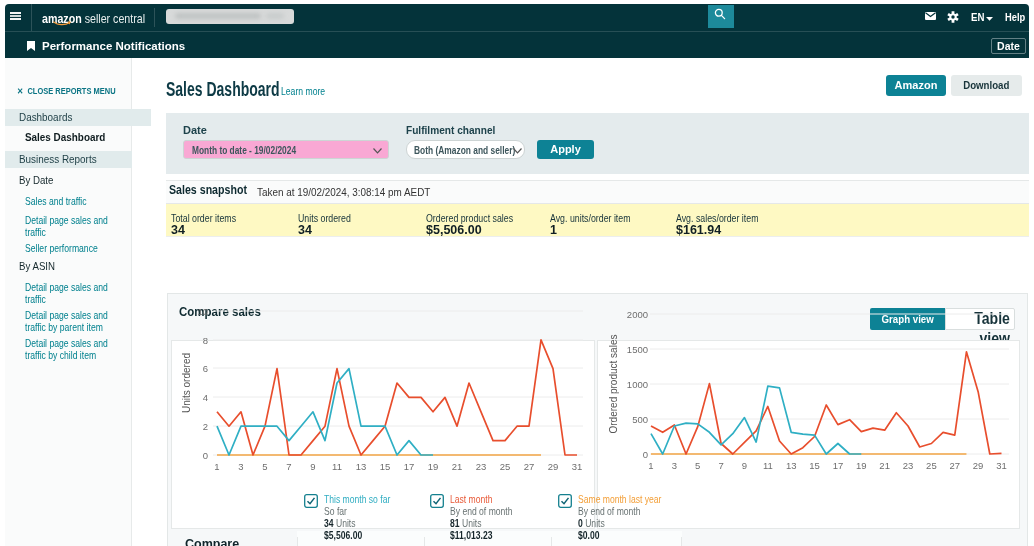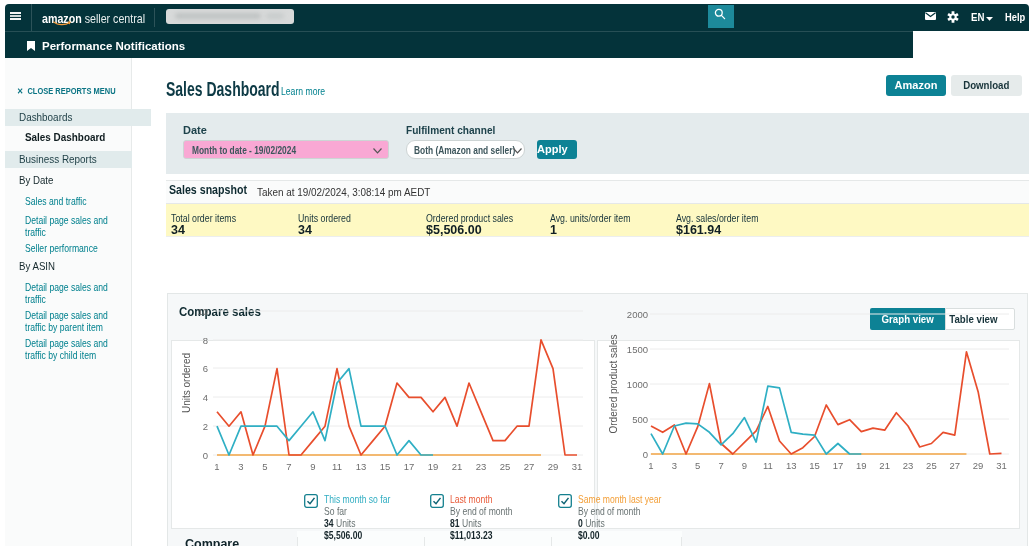--- a/index.html
+++ b/index.html
@@ -53,21 +53,21 @@
       </g>
       <circle cx="12" cy="12" r="3.4" fill="#04333a"></circle>
     </svg>
   <div class="abs" style="left:966px; top:7px; color:#fff; font-size:11px; font-weight:bold; transform:scaleX(0.88); transform-origin:0 0;">EN</div>
   <svg class="abs" style="left:981px; top:13px;" width="7" height="4" viewBox="0 0 7 4">
       <path d="M0 0 L3.5 3.8 L7 0 Z" fill="#fff"></path>
     </svg>
   <div class="abs" style="left:1000px; top:7px; color:#fff; font-size:11px; font-weight:bold; transform:scaleX(0.85); transform-origin:0 0;">Help</div>
 </div>
 
-<div class="abs bar" style="left:5px; top:31px; width:908px; height:27px; border-top:1px solid rgba(255,255,255,0.14);">
+<div class="abs bar" style="left:5px; top:31px; width:1024px; height:27px; border-top:1px solid rgba(255,255,255,0.14);">
   <svg class="abs" style="left:21.5px; top:9px;" width="8" height="10" viewBox="0 0 8 10">
       <path d="M0 0 H8 V10 L4 7 L0 10 Z" fill="#fff"></path>
     </svg>
   <div class="abs" style="left:37px; top:8px; color:#fff; font-size:11.5px; font-weight:bold; white-space:nowrap;">Performance Notifications</div>
   <div class="abs" style="left:986px; top:6px; width:35px; height:16px; border:1px solid rgba(255,255,255,0.38); border-radius:2px; color:#fff; font-size:10.5px; font-weight:bold; text-align:center; line-height:14px;">Date</div>
 </div>
 
 <div class="abs" style="left:5px; top:58px; width:127px; height:488px; background:#fafbfb; border-right:1px solid #e7eaea;">
   <div class="abs" style="left:12px; top:28px; color:#0a7484; font-size:8.5px; font-weight:bold; white-space:nowrap; transform:scaleX(0.88); transform-origin:0 0;">✕&nbsp; CLOSE REPORTS MENU</div>
   <div class="abs" style="left:0; top:51px; width:146px; height:17px; background:#e1ebec; color:#1b3c43; font-size:11px; line-height:17px;"><span style="margin-left:14px; display:inline-block; transform:scaleX(0.9); transform-origin:0 0;">Dashboards</span></div>
@@ -96,21 +96,21 @@
         <path d="M0.5 0.5 L4.5 4.8 L8.5 0.5" stroke="#555" stroke-width="1.2" fill="none"></path>
       </svg>
   </div>
   <div class="abs" style="left:240px; top:11px; color:#1d424b; font-size:11px; font-weight:bold; white-space:nowrap; transform:scaleX(0.92); transform-origin:0 0;">Fulfilment channel</div>
   <div class="abs" style="left:240px; top:27px; width:119px; height:19px; background:#fff; border:1px solid #cdd4d4; border-radius:9px;">
     <div class="abs" style="left:7px; top:4px; color:#3d565c; font-size:10px; font-weight:bold; white-space:nowrap; transform:scaleX(0.84); transform-origin:0 0;">Both (Amazon and seller)</div>
     <svg class="abs" style="left:106px; top:7px;" width="9" height="6" viewBox="0 0 9 6">
         <path d="M0.5 0.5 L4.5 4.8 L8.5 0.5" stroke="#555" stroke-width="1.2" fill="none"></path>
       </svg>
   </div>
-  <div class="abs" style="left:371px; top:27px; width:40px; height:19px; background:#0d8295; border-radius:3px; color:#fff; font-size:11px; font-weight:bold; text-align:left; line-height:19px;">Apply</div>
+  <div class="abs" style="left:371px; top:27px; width:57px; height:19px; background:#0d8295; border-radius:3px; color:#fff; font-size:11px; font-weight:bold; text-align:center; line-height:19px;">Apply</div>
 </div>
 
 <div class="abs" style="left:166px; top:180px; width:863px; height:24px; background:#fafbfb; border-top:1px solid #e5e8e8; border-bottom:1px solid #e5e8e8;">
   <div class="abs" style="left:3px; top:2px; color:#0e2a30; font-size:12.5px; font-weight:bold; white-space:nowrap; transform:scaleX(0.85); transform-origin:0 0;">Sales snapshot</div>
   <div class="abs" style="left:91px; top:5px; color:#333; font-size:11px; white-space:nowrap; transform:scaleX(0.9); transform-origin:0 0;">Taken at 19/02/2024, 3:08:14 pm AEDT</div>
 </div>
 <div class="abs" style="left:166px; top:204px; width:863px; height:33px; background:#fef9c3; border-bottom:1px solid #eceeee;">
   <div class="abs" style="left:5px; top:8px; color:#16333a; font-size:11px; white-space:nowrap; transform:scaleX(0.80); transform-origin:0 0;">Total order items</div>
   <div class="abs" style="left:5px; top:19px; color:#101f24; font-size:12.5px; font-weight:bold;">34</div>
   <div class="abs" style="left:132px; top:8px; color:#16333a; font-size:11px; white-space:nowrap; transform:scaleX(0.80); transform-origin:0 0;">Units ordered</div>
@@ -119,21 +119,21 @@
   <div class="abs" style="left:260px; top:19px; color:#101f24; font-size:12.5px; font-weight:bold;">$5,506.00</div>
   <div class="abs" style="left:384px; top:8px; color:#16333a; font-size:11px; white-space:nowrap; transform:scaleX(0.80); transform-origin:0 0;">Avg. units/order item</div>
   <div class="abs" style="left:384px; top:19px; color:#101f24; font-size:12.5px; font-weight:bold;">1</div>
   <div class="abs" style="left:510px; top:8px; color:#16333a; font-size:11px; white-space:nowrap; transform:scaleX(0.80); transform-origin:0 0;">Avg. sales/order item</div>
   <div class="abs" style="left:510px; top:19px; color:#101f24; font-size:12.5px; font-weight:bold;">$161.94</div>
 </div>
 
 <div class="abs" style="left:167px; top:245px; width:861px; height:295px; background:#f6f8f9; border:1px solid #e3e7e7;margin-top:48px;">
   <div class="abs" style="left:11px; top:11px; color:#0e2a30; font-size:12.5px; font-weight:bold; white-space:nowrap; transform:scaleX(0.92); transform-origin:0 0;">Compare sales</div>
   <div class="abs" style="left:702px; top:14px; width:75px; height:22px; background:#0d8295; border-radius:2px 0 0 2px; color:#fff; font-size:11px; font-weight:bold; text-align:center; line-height:22px;"><span style="display:inline-block; transform:scaleX(0.88);">Graph view</span></div>
-  <div class="abs" style="left:777px; top:14px; width:70px; height:22px; background:#fff; border:1px solid #d9dede; border-radius:0 2px 2px 0; color:#17333a; font-size:11px; font-weight:bold; text-align:left; line-height:20px;"><span style="display:inline-block; transform:scaleX(0.88);">Table view</span></div>
+  <div class="abs" style="left:777px; top:14px; width:70px; height:22px; background:#fff; border:1px solid #d9dede; border-radius:0 2px 2px 0; color:#17333a; font-size:16px; font-weight:bold; text-align:right; line-height:20px;"><span style="display:inline-block; transform:scaleX(0.88);">Table view</span></div>
 
   <div class="abs" style="left:3px; top:46px; width:424px; height:189px; background:#fff; border:1px solid #e5e8e8;"></div>
   <div class="abs" style="left:429px; top:46px; width:423px; height:189px; background:#fff; border:1px solid #e5e8e8;"></div>
 
   <div class="abs" style="left:129px; top:237px; width:385px; height:57px; background:#fbfdfd;"></div>
   <div class="abs" style="left:17px; top:243px; color:#10252b; font-size:12.5px; font-weight:bold;">Compare</div>
   <div class="abs link" style="left:17px; top:259px; font-size:11px; font-weight:bold; white-space:nowrap; transform:scaleX(0.8); transform-origin:0 0;">What's this</div>
   <div class="abs" style="left:129px; top:243px; width:1px; height:50px; background:#e5e8e8;"></div>
   <div class="abs" style="left:256px; top:243px; width:1px; height:50px; background:#e5e8e8;"></div>
   <div class="abs" style="left:383px; top:243px; width:1px; height:50px; background:#e5e8e8;"></div>

